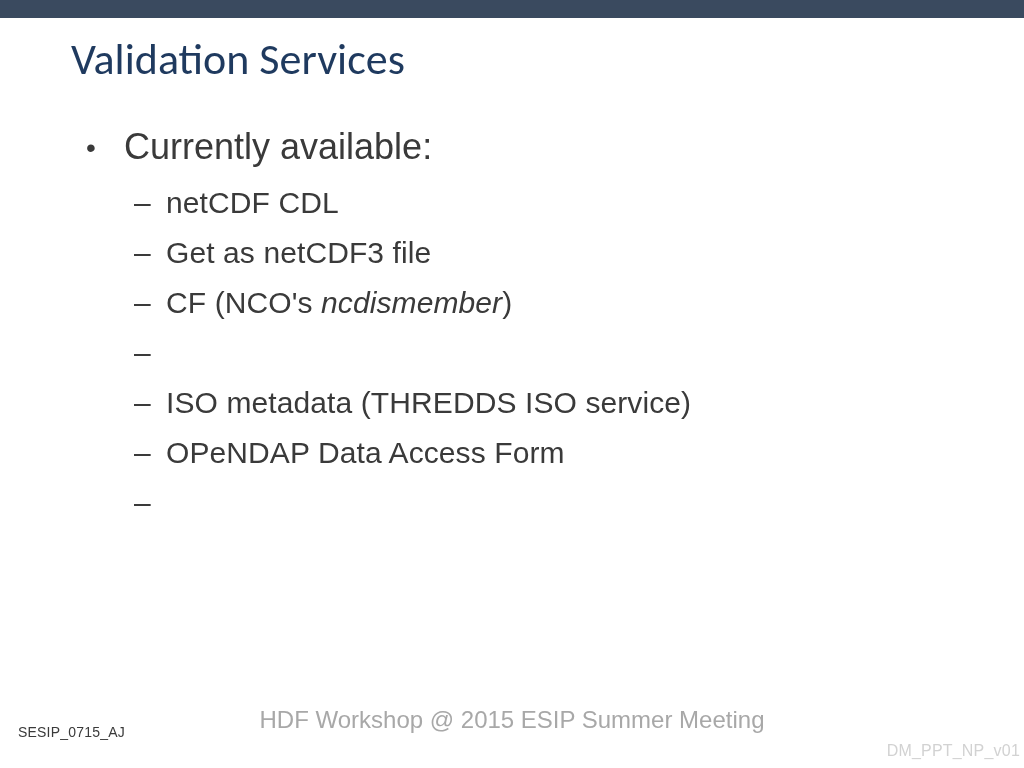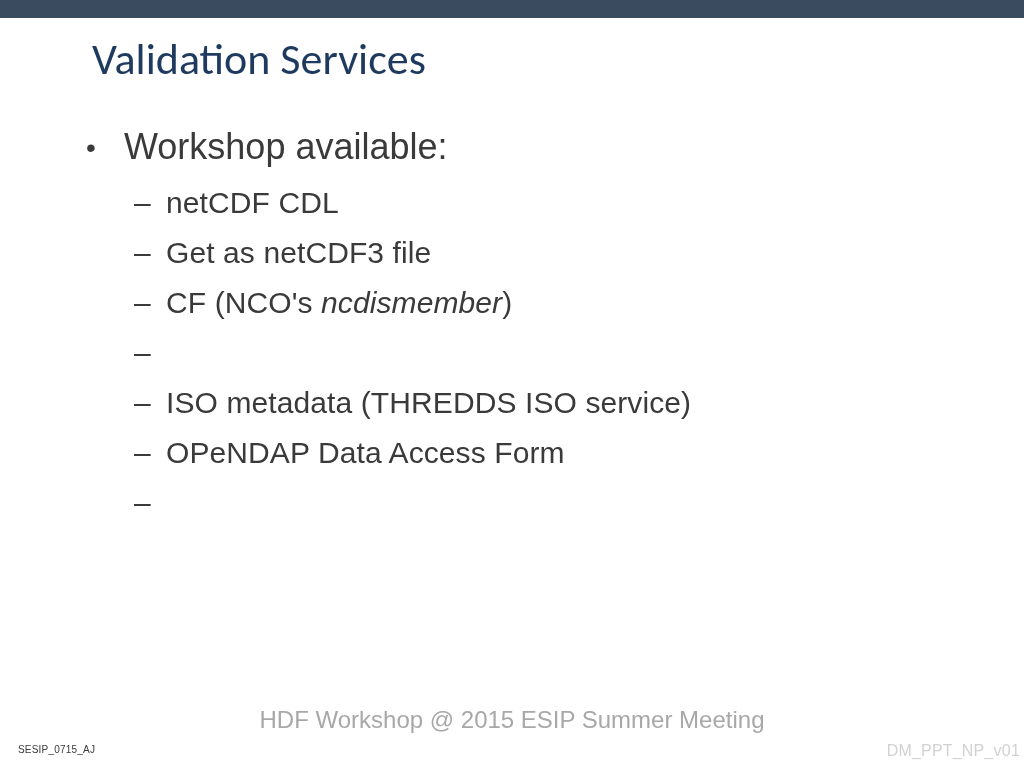--- a/index.html
+++ b/index.html
@@ -18,21 +18,21 @@
     .top-bar {
       width: 100%;
       height: 18px;
       background: #3a4a5f;
     }
     .slide-title {
       font-family: "Segoe UI", "Calibri", Arial, sans-serif;
       font-size: 44px;
       font-weight: 400;
       color: #1f3a5f;
-      margin-left: 92px;
+      margin-left: 71px;
       margin-top: 14px;
       letter-spacing: 0px;
     }
     .content {
       margin-top: 40px;
       margin-left: 86px;
       color: #3a3a3a;
     }
     .main-bullet {
       font-size: 36px;
@@ -72,23 +72,23 @@
       position: absolute;
       bottom: 34px;
       left: 0;
       width: 100%;
       text-align: center;
       font-size: 24px;
       color: #a8a8a8;
     }
     .footer-left {
       position: absolute;
-      bottom: 13px;
+      bottom: 28px;
       left: 18px;
-      font-size: 10px;
+      font-size: 14px;
       color: #3a3a3a;
       letter-spacing: 0.2px;
     }
     .footer-right {
       position: absolute;
       bottom: 8px;
       right: 4px;
       font-size: 16px;
       color: #d2d2d2;
       letter-spacing: 0.2px;
@@ -98,21 +98,21 @@
 </head>
 <body>
 
 <div class="top-bar"></div>
 
 <h1 class="slide-title">Validation Services</h1>
 
 <div class="content">
   <div class="main-bullet">
     <span class="bullet-marker">•</span>
-    <span>Workshop available:</span>
+    <span>Currently available:</span>
   </div>
   <div class="sub-list">
     <div class="sub-item">
       <span class="dash">–</span>
       <span class="text-part">netCDF CDL</span>
     </div>
     <div class="sub-item">
       <span class="dash">–</span>
       <span class="text-part">Get as netCDF3 file</span>
     </div>

